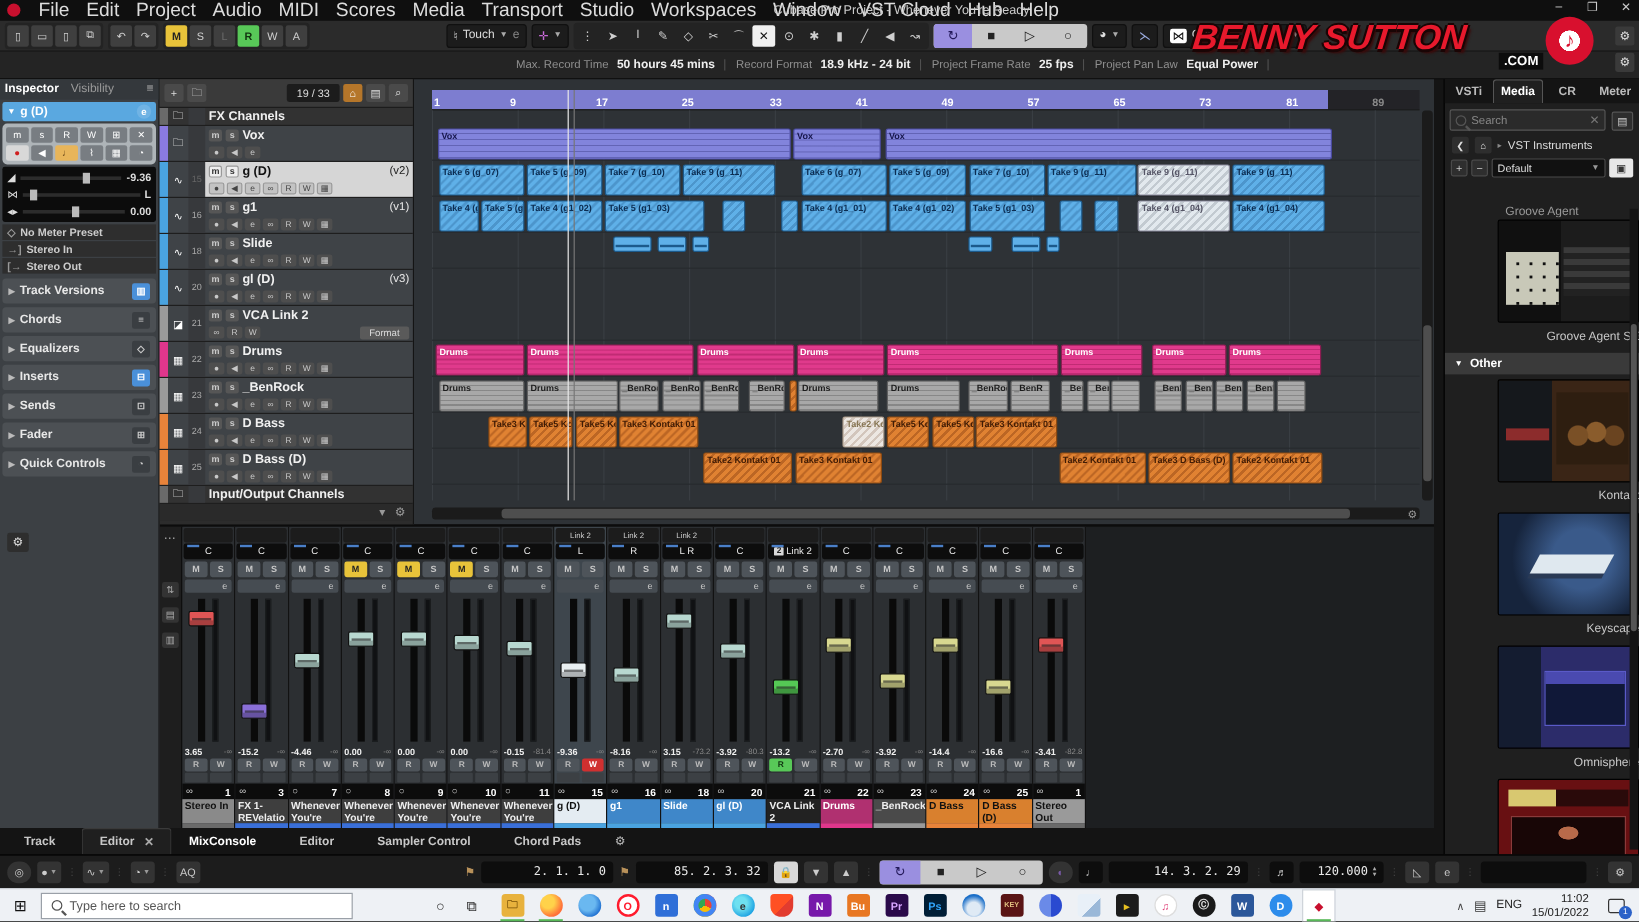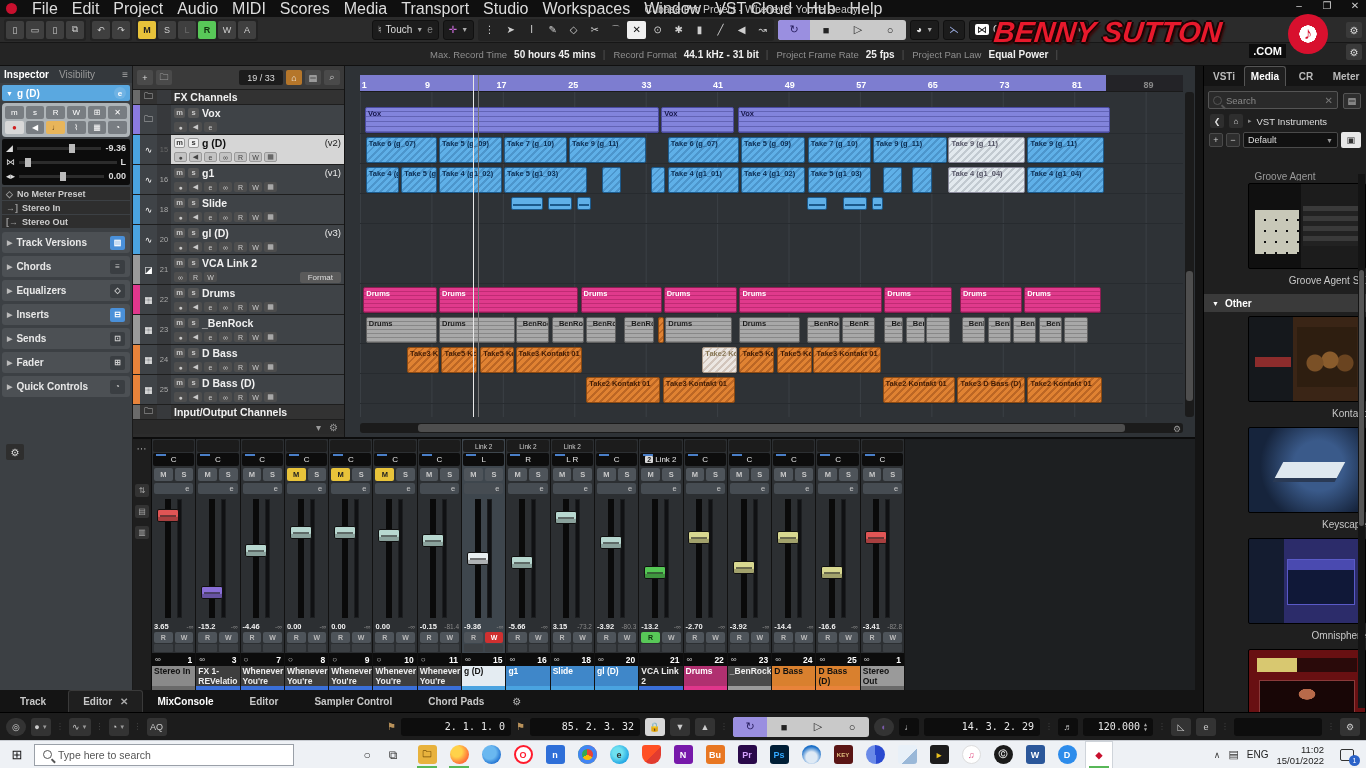--- a/index.html
+++ b/index.html
@@ -338,21 +338,21 @@
 
 <div id="infobar">
 
 <div style="display:flex;gap:7px;align-items:center">
     <span class="inf-lab">Max. Record Time</span>
     <span class="inf-val">50 hours 45 mins</span>
     <span class="inf-sep">|</span>
   </div>
     <div style="display:flex;gap:7px;align-items:center">
     <span class="inf-lab">Record Format</span>
-    <span class="inf-val">44.1 kHz - 31 bit</span>
+    <span class="inf-val">18.9 kHz - 24 bit</span>
     <span class="inf-sep">|</span>
   </div>
     <div style="display:flex;gap:7px;align-items:center">
     <span class="inf-lab">Project Frame Rate</span>
     <span class="inf-val">25 fps</span>
     <span class="inf-sep">|</span>
   </div>
     <div style="display:flex;gap:7px;align-items:center">
     <span class="inf-lab">Project Pan Law</span>
     <span class="inf-val">Equal Power</span>
@@ -1157,21 +1157,21 @@
         <span class="bM">M</span>
         <span class="bS">S</span>
       </div>
       <div class="mx-e">e</div>
       <div class="mx-fader">
         <div class="well"></div>
           <div class="meter"></div>
         <div class="cap" style="top:48%;background:#b8d8d0"></div>
       </div>
       <div class="mx-val">
-        <span>-5.66</span>
+        <span>-8.16</span>
         <span class="v2">-∞</span>
       </div>
       <div class="mx-rw">
         <span class="bR">R</span>
         <span class="bW">W</span>
       </div>
       <div class="mx-mini">
           <i></i>
           <i></i>
         </div>

